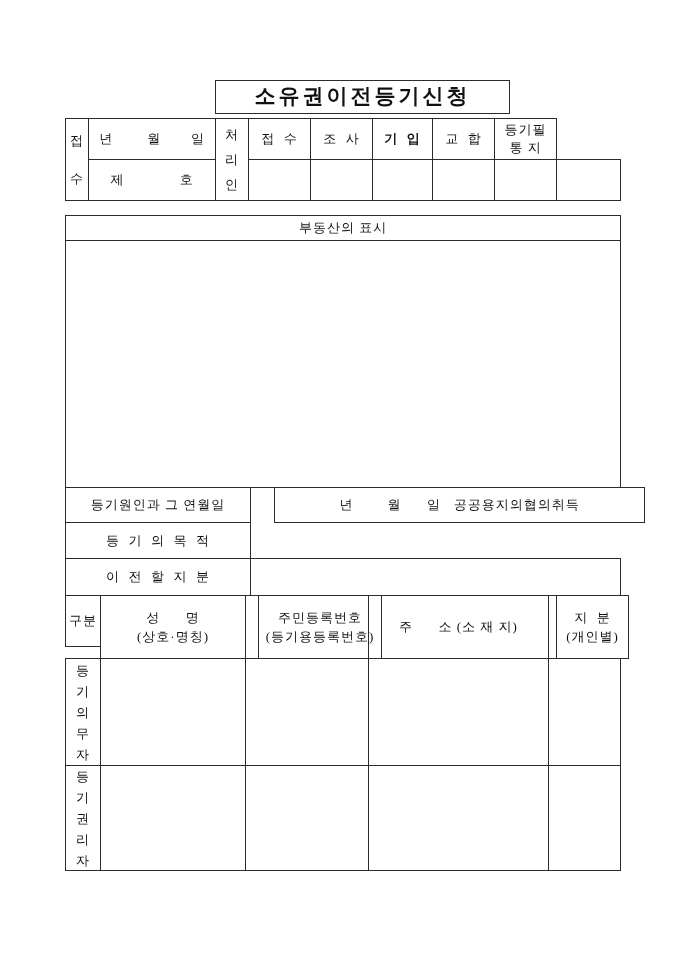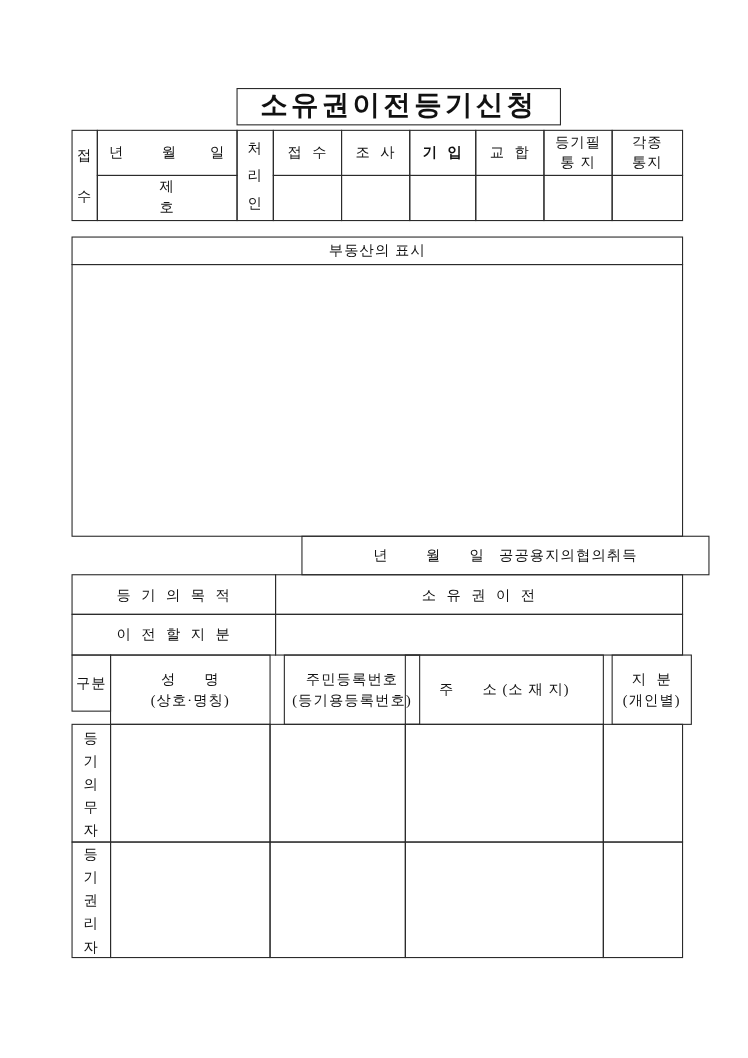--- a/index.html
+++ b/index.html
@@ -21,67 +21,65 @@
     display: flex;
     align-items: center;
     justify-content: center;
     text-align: center;
     white-space: pre-wrap;
     font-size: 13px;
     line-height: 1.5;
     letter-spacing: 1px;
   }
   .title {
-    font-size: 25px;
+    font-size: 21px;
     font-weight: bold;
     letter-spacing: 3px;
   }
   .v2 { line-height: 38px; }   
   .v3 { line-height: 25px; }   
   .v5 { line-height: 21px; }   
   .two { line-height: 18px; }
 </style>
 </head>
 <body>
 
 <div class="page">
 
   <div class="cell title" style="left:215px; top:80px; width:295px; height:34px;">소유권이전등기신청</div>
 
   <div class="cell v2" style="left:65px; top:118px; width:24px; height:83px;">접
 수</div>
   <div class="cell" style="left:88px; top:118px; width:128px; height:42px;">년        월       일</div>
-  <div class="cell" style="left:88px; top:159px; width:128px; height:42px;font-family:Liberation Mono, monospace;">제             호</div>
+  <div class="cell" style="left:88px; top:159px; width:128px; height:42px;">제             호</div>
   <div class="cell v3" style="left:215px; top:118px; width:34px; height:83px;">처
 리
 인</div>
 
   <div class="cell" style="left:248px; top:118px; width:63px; height:42px;">접  수</div>
   <div class="cell" style="left:310px; top:118px; width:63px; height:42px;">조  사</div>
   <div class="cell" style="left:372px; top:118px; width:61px; height:42px;font-weight:bold;">기  입</div>
   <div class="cell" style="left:432px; top:118px; width:63px; height:42px;">교  합</div>
   <div class="cell two" style="left:494px; top:118px; width:63px; height:42px;">등기필
 통 지</div>
-  <div class="cell two" style="left:556px; top:118px; width:65px; height:42px;">각종
-통지</div>
 
   <div class="cell" style="left:248px; top:159px; width:63px; height:42px;"></div>
   <div class="cell" style="left:310px; top:159px; width:63px; height:42px;"></div>
   <div class="cell" style="left:372px; top:159px; width:61px; height:42px;"></div>
   <div class="cell" style="left:432px; top:159px; width:63px; height:42px;"></div>
   <div class="cell" style="left:494px; top:159px; width:63px; height:42px;"></div>
   <div class="cell" style="left:556px; top:159px; width:65px; height:42px;"></div>
 
   <div class="cell" style="left:65px; top:215px; width:556px; height:26px;">부동산의 표시</div>
   <div class="cell" style="left:65px; top:240px; width:556px; height:248px;"></div>
 
+  <div class="cell" style="left:65px; top:487px; width:186px; height:36px;">등기원인과 그 연월일</div>
   <div class="cell" style="left:250px; top:487px; width:371px; height:36px;margin-left:24px;">년        월      일   공공용지의협의취득</div>
 
   <div class="cell" style="left:65px; top:522px; width:186px; height:37px;">등  기  의  목  적</div>
-  <div class="cell" style="left:250px; top:522px; width:371px; height:37px;">소  유  권  이  전</div>
 
   <div class="cell" style="left:65px; top:558px; width:186px; height:38px;">이  전  할  지  분</div>
   <div class="cell" style="left:250px; top:558px; width:371px; height:38px;"></div>
 
   <div class="cell" style="left:65px; top:595px; width:36px; height:52px;">구분</div>
   <div class="cell" style="left:100px; top:595px; width:146px; height:64px;">성      명
 (상호·명칭)</div>
   <div class="cell" style="left:258px; top:595px; width:124px; height:64px;">주민등록번호
 (등기용등록번호)</div>
   <div class="cell" style="left:368px; top:595px; width:181px; height:64px;">주      소 (소 재 지)</div>

